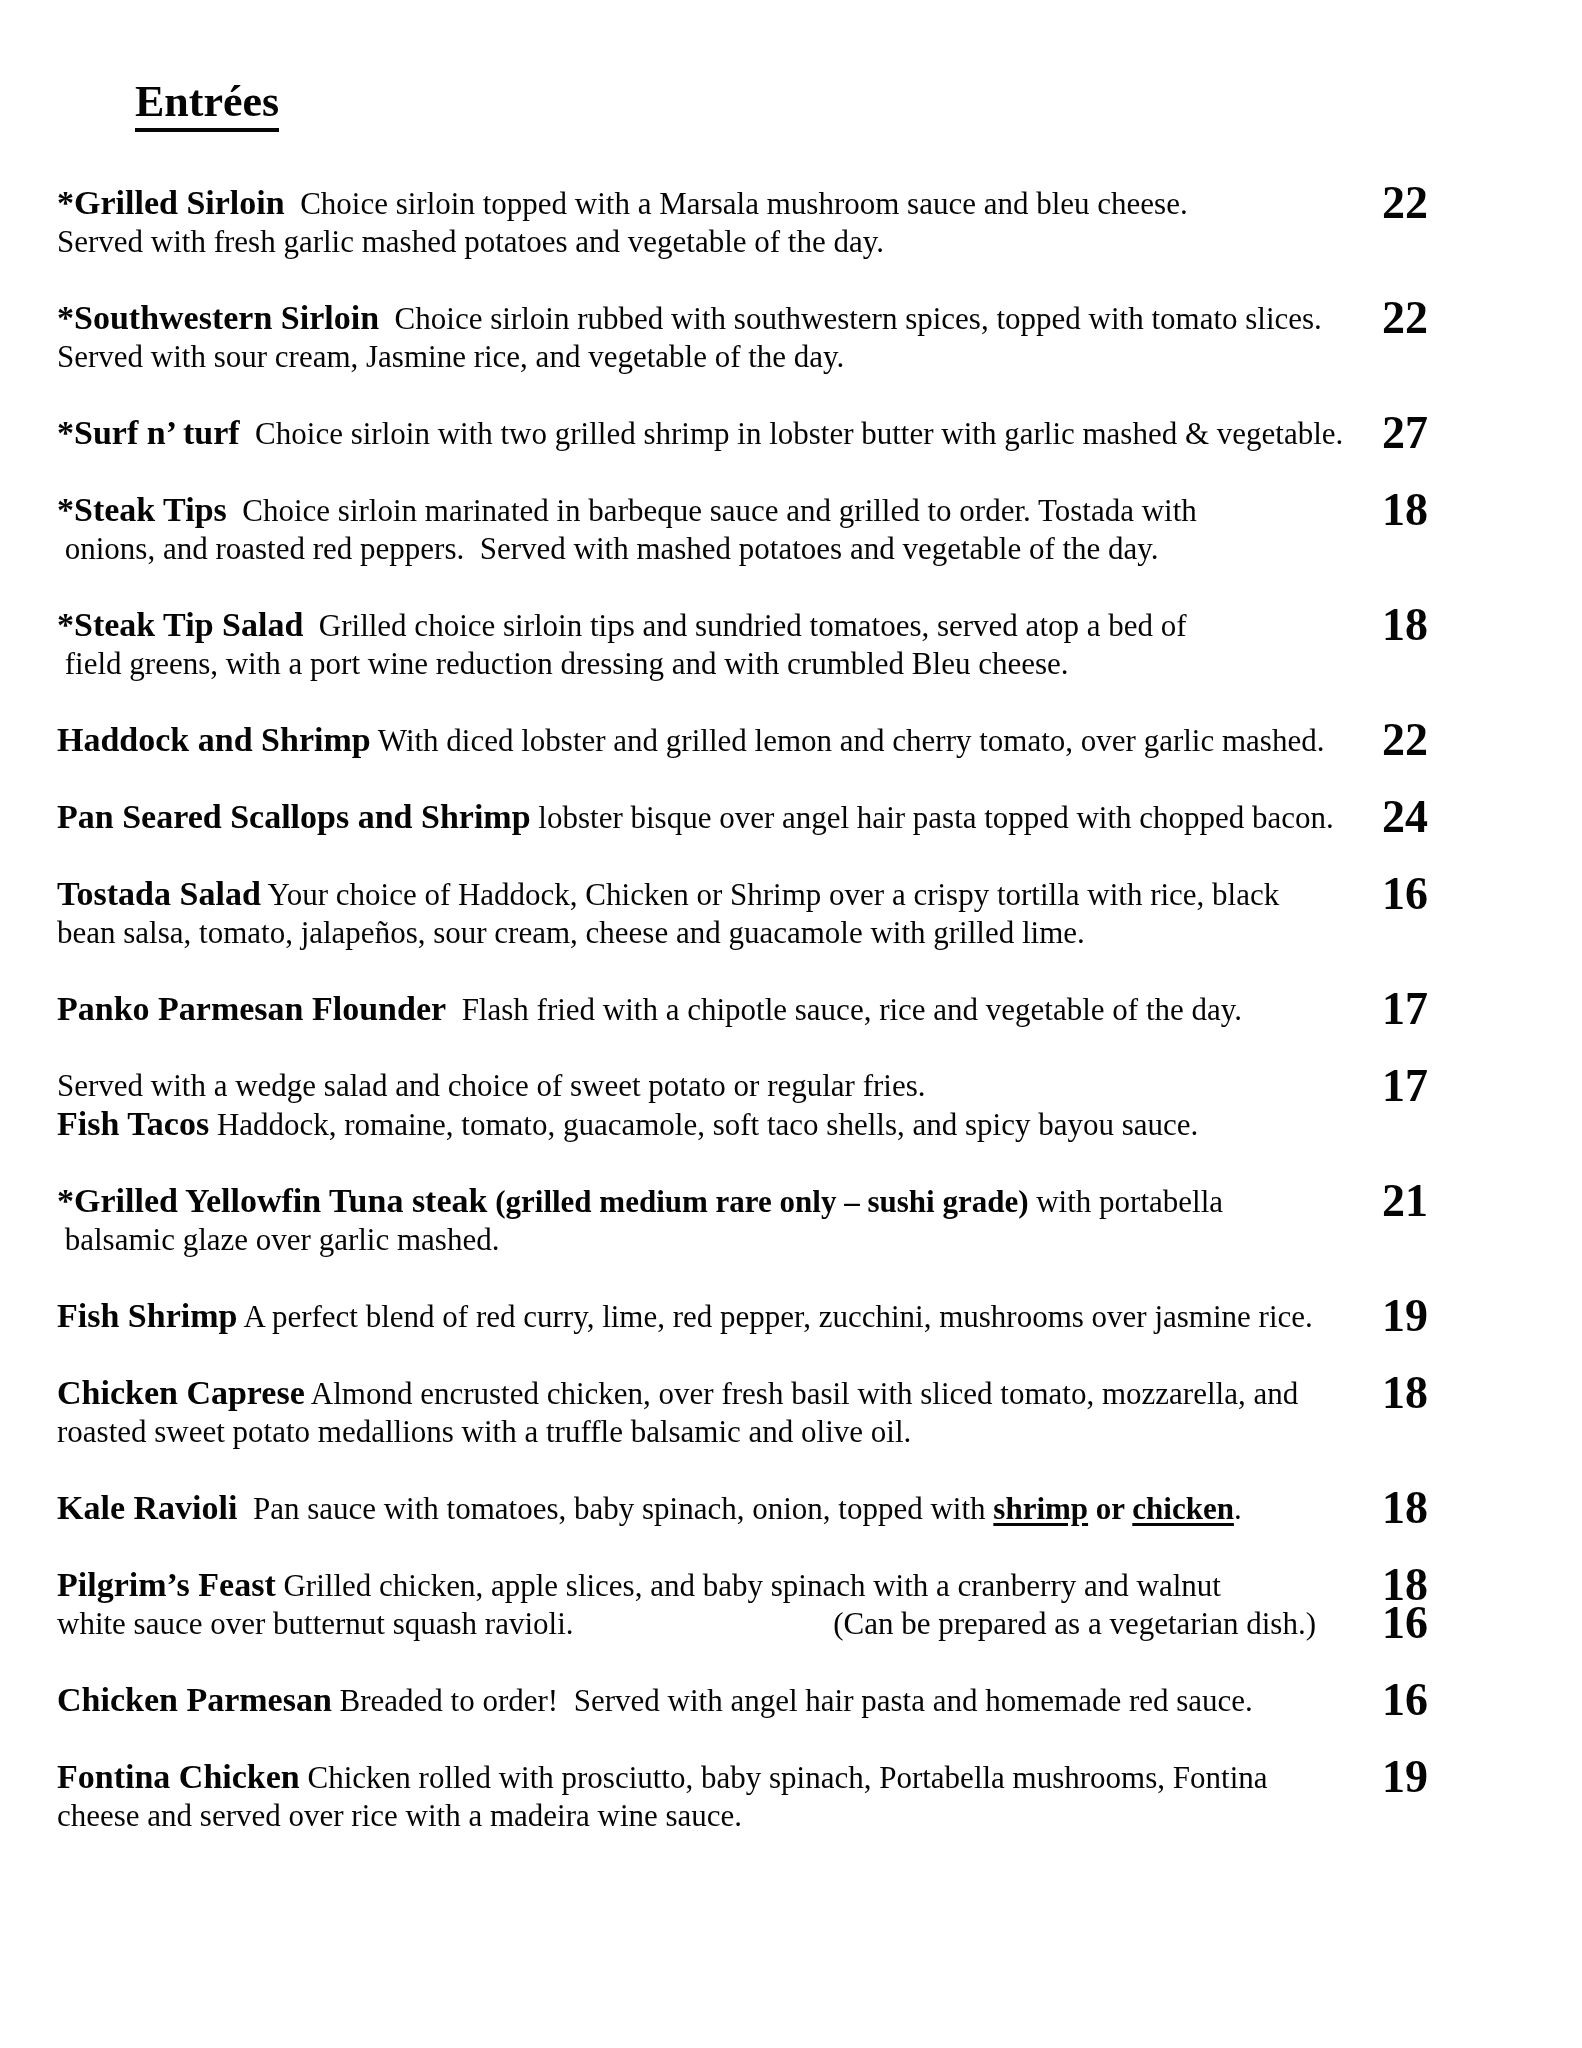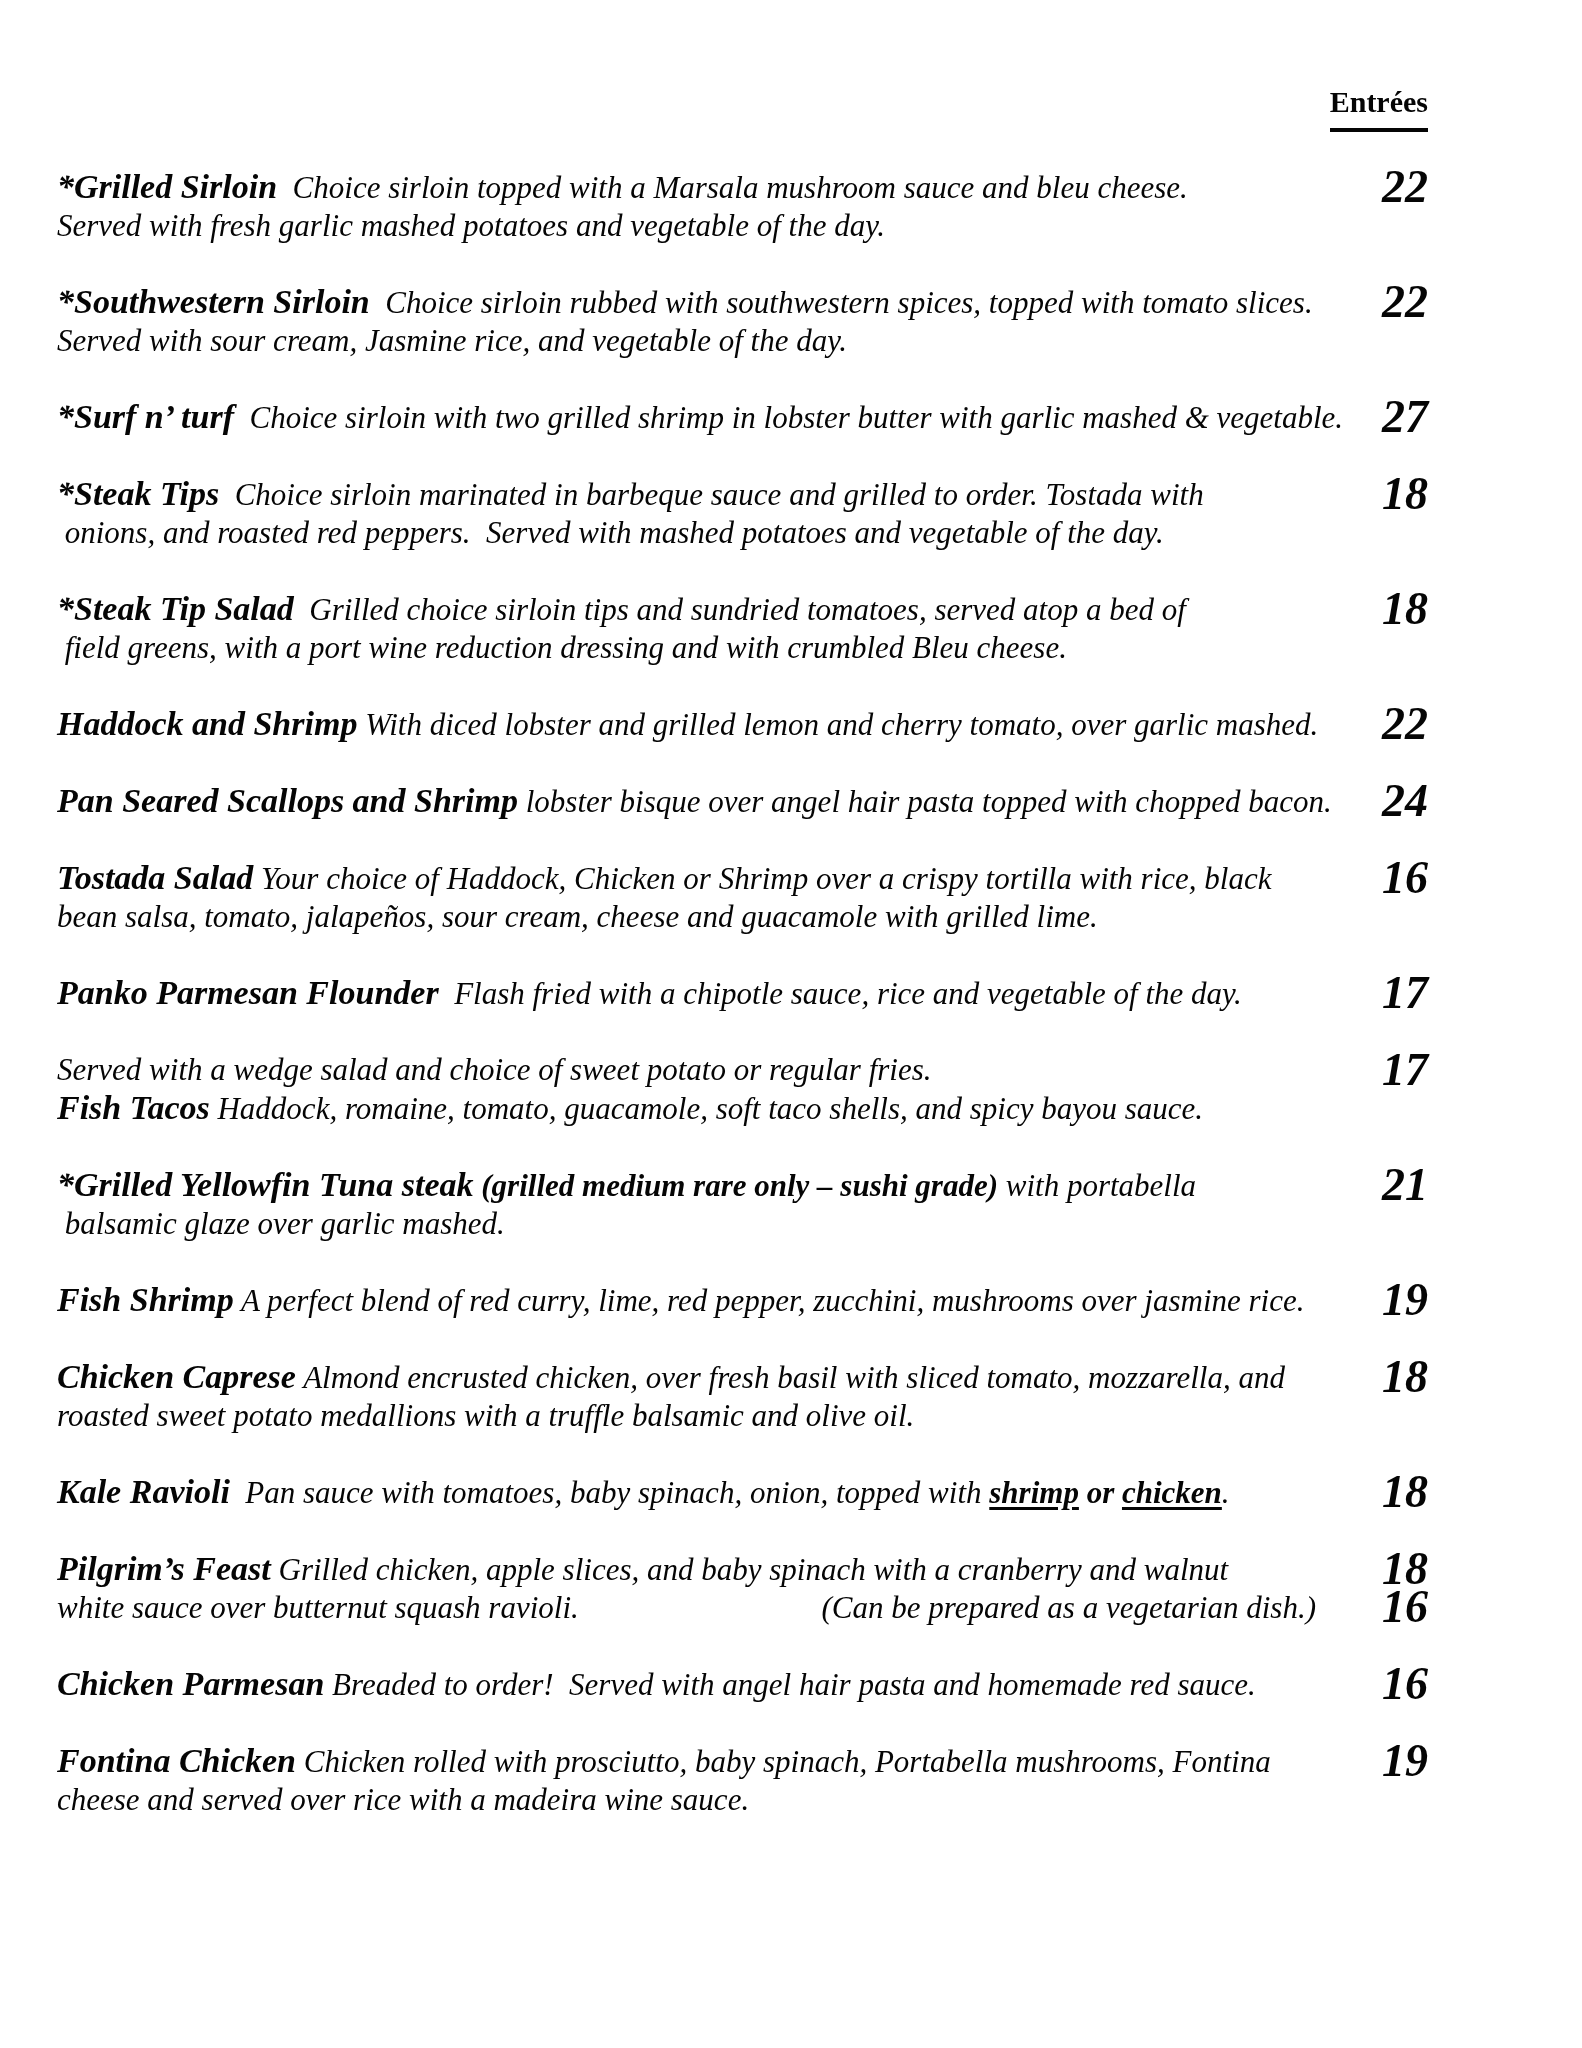--- a/index.html
+++ b/index.html
@@ -12,31 +12,31 @@
     overflow: hidden;
   }
   .sheet {
     position: absolute;
     left: 57px; top: 60px;
     width: 1371px;
   }
   .menu-title {
     margin: 18px 0 0 0;
     padding-left: 78px;
-    text-align: right;
-    font-size: 30px;
+    text-align: left;
+    font-size: 44px;
     line-height: 48px;
     font-weight: bold;
   }
   .menu-title .title-text {
     display: inline-block;
     border-bottom: 4px solid #050505;
     padding-bottom: 2px;
   }
-  .menu-list { margin-top: 36px; font-style: italic; }
+  .menu-list { margin-top: 52px; }
   .item {
     position: relative;
     padding-right: 60px;
     margin-bottom: 38px;
   }
   .line {
     white-space: pre;
     font-size: 31px;
     line-height: 38px;
   }

